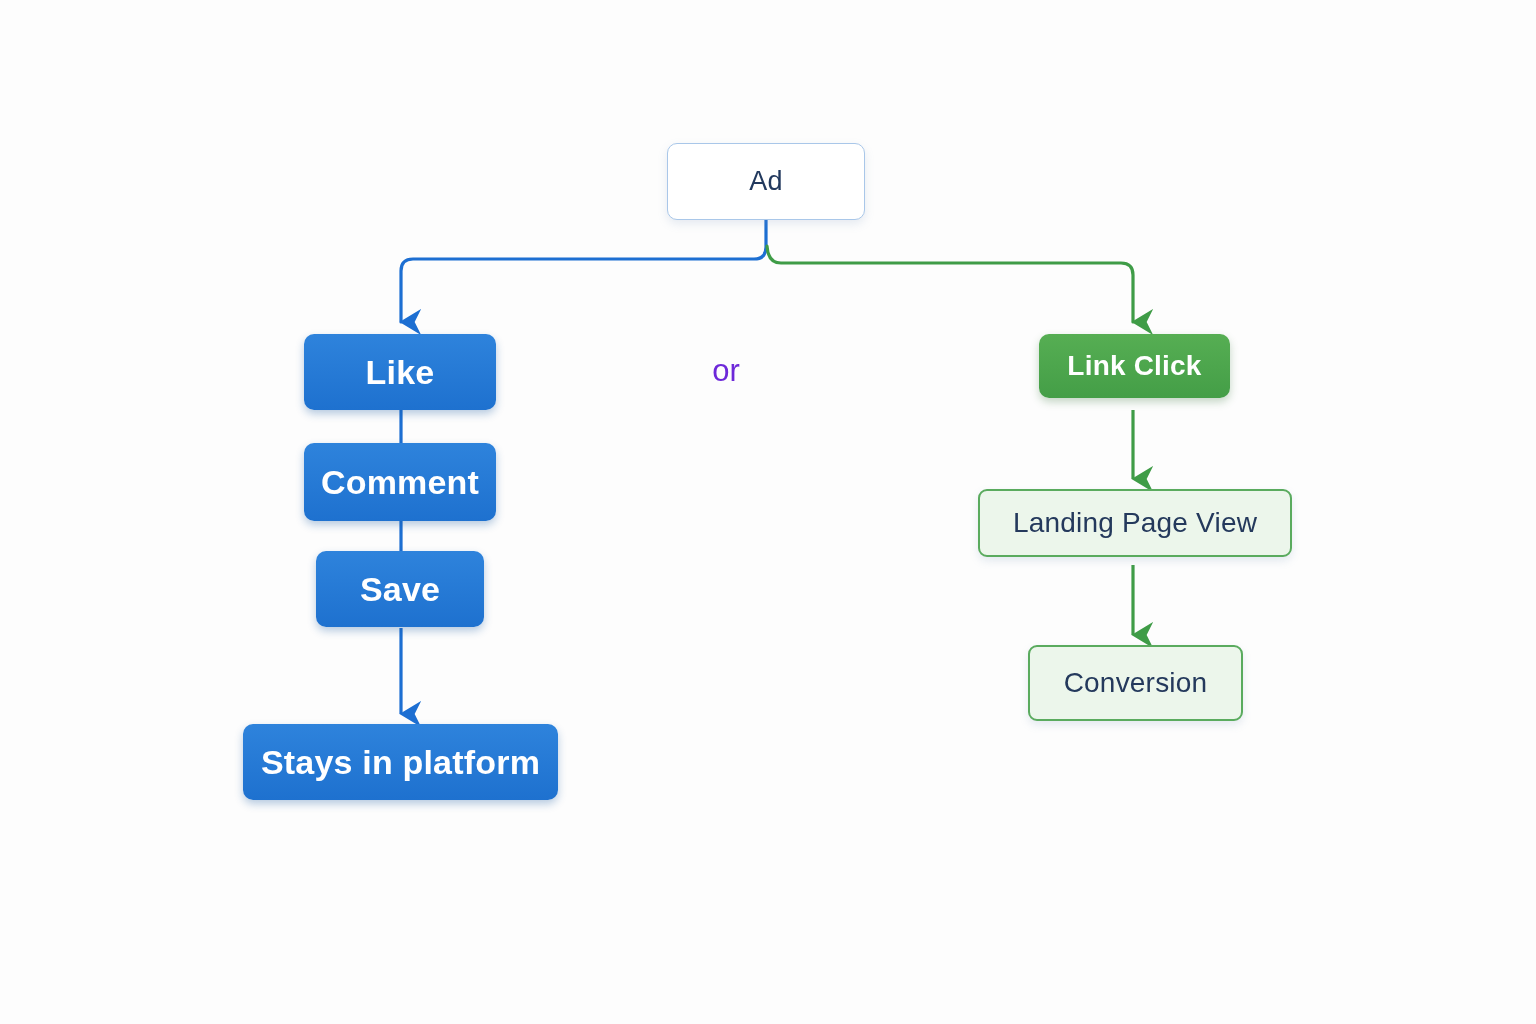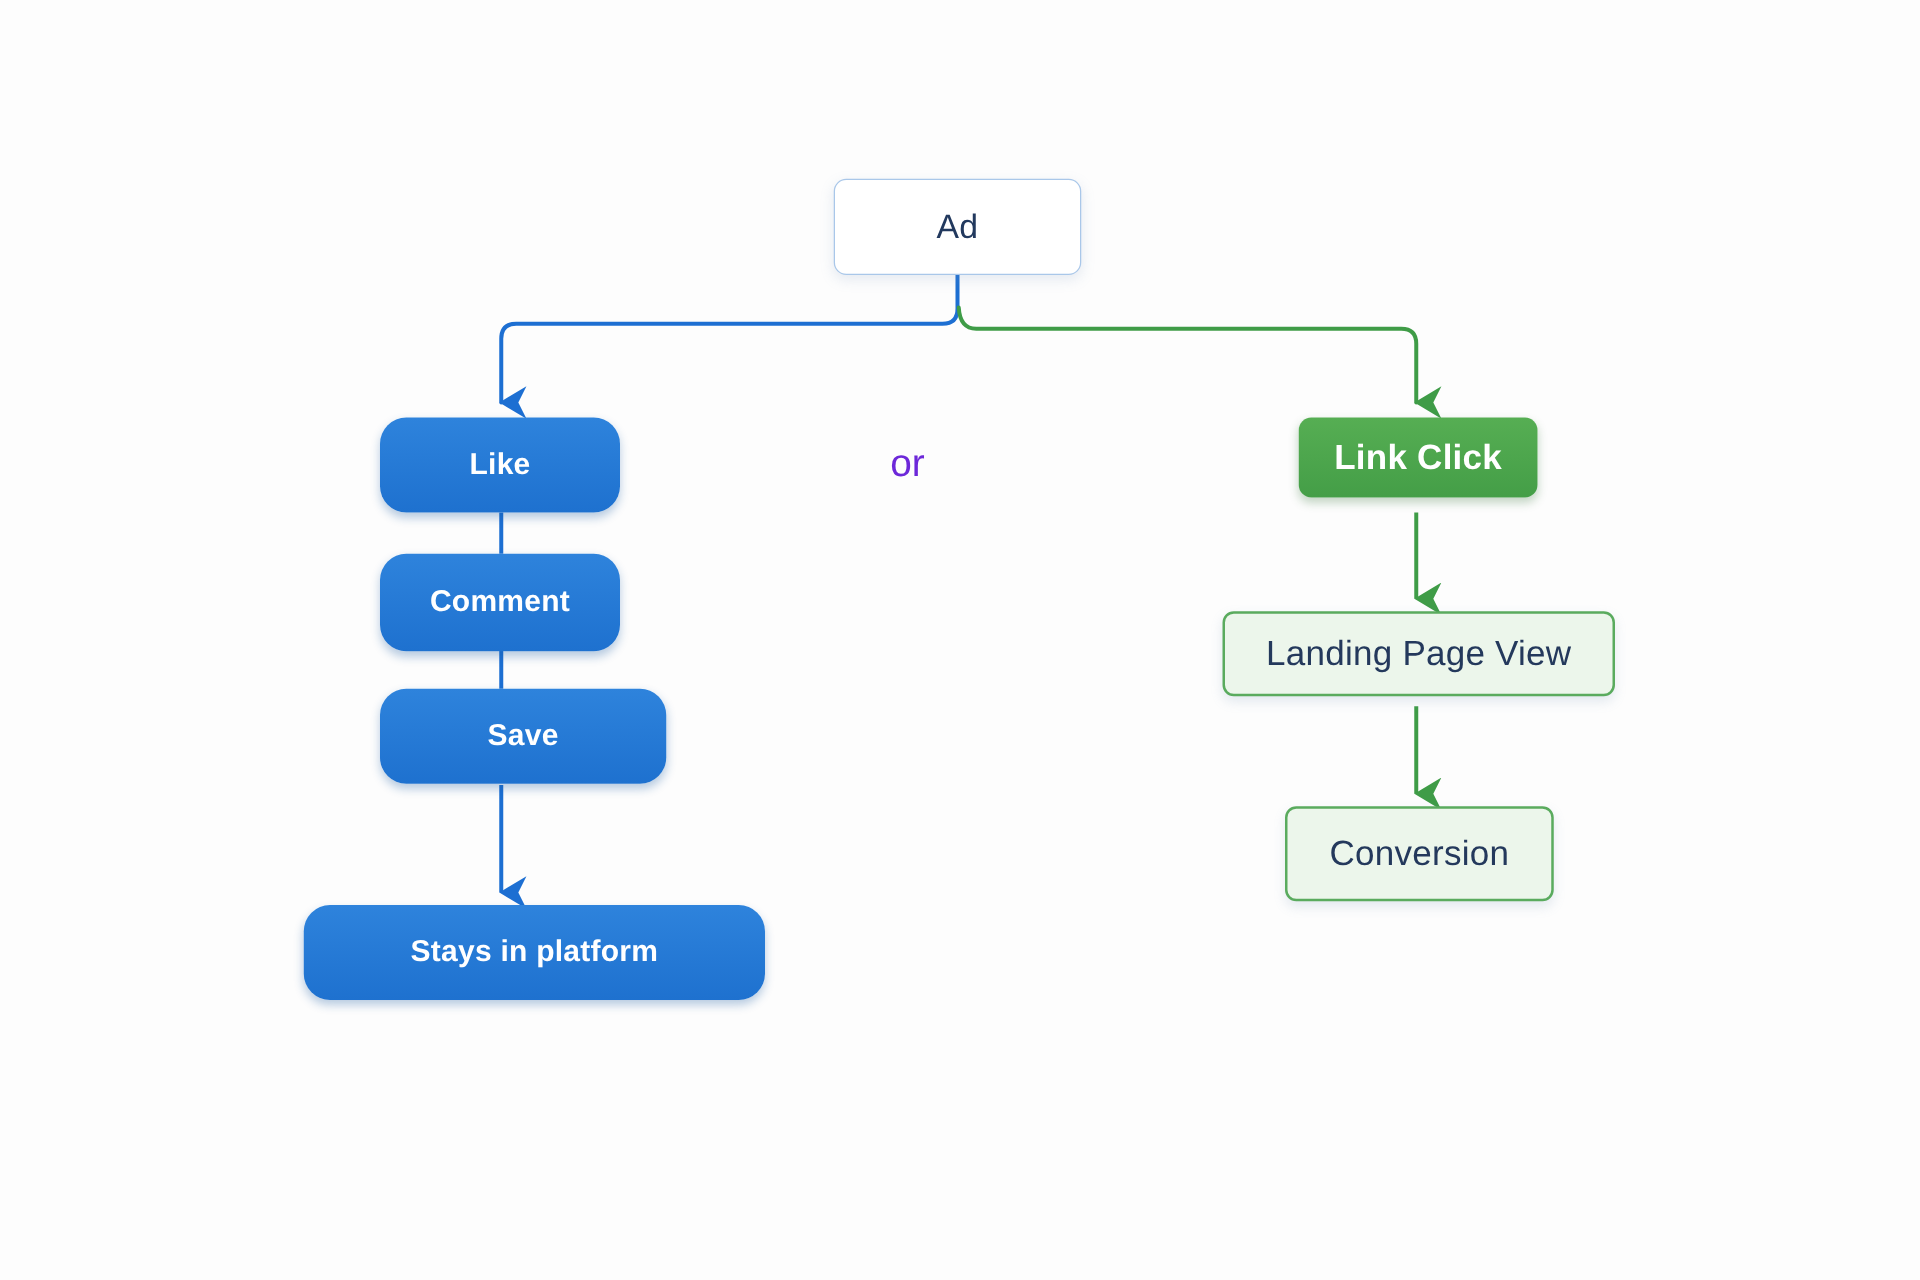--- a/index.html
+++ b/index.html
@@ -38,30 +38,30 @@
     border: 1.5px solid #a9c7e9;
     border-radius: 10px;
     color: #22395e;
     font-size: 27px;
     font-weight: 400;
     box-shadow: 0 4px 10px rgba(120, 150, 190, 0.18);
     margin-top: 28px;
   }
   .node-solid-blue {
     background: linear-gradient(180deg, #2e83dc 0%, #1e71cf 100%);
-    border-radius: 21px;
+    border-radius: 10px;
     color: #ffffff;
-    font-size: 24px;
+    font-size: 34px;
     font-weight: 700;
     box-shadow: 0 4px 8px rgba(21, 86, 158, 0.30);
   }
   .node-like    { left: 304px; top: 334px; width: 192px; height: 76px; }
   .node-comment { left: 304px; top: 443px; width: 192px; height: 78px; }
-  .node-save    { left: 304px; top: 551px; width: 229px; height: 76px; }
-  .node-stays   { left: 243px; top: 724px; width: 369px; height: 76px; }
+  .node-save    { left: 316px; top: 551px; width: 168px; height: 76px; }
+  .node-stays   { left: 243px; top: 724px; width: 315px; height: 76px; }
   .node-solid-green {
     background: linear-gradient(180deg, #56ae53 0%, #449e47 100%);
     border-radius: 10px;
     color: #ffffff;
     font-size: 28px;
     font-weight: 700;
     box-shadow: 0 4px 8px rgba(46, 110, 50, 0.28);
   }
   .node-link-click { left: 1039px; top: 334px; width: 191px; height: 64px; }
   .node-outline-green {

